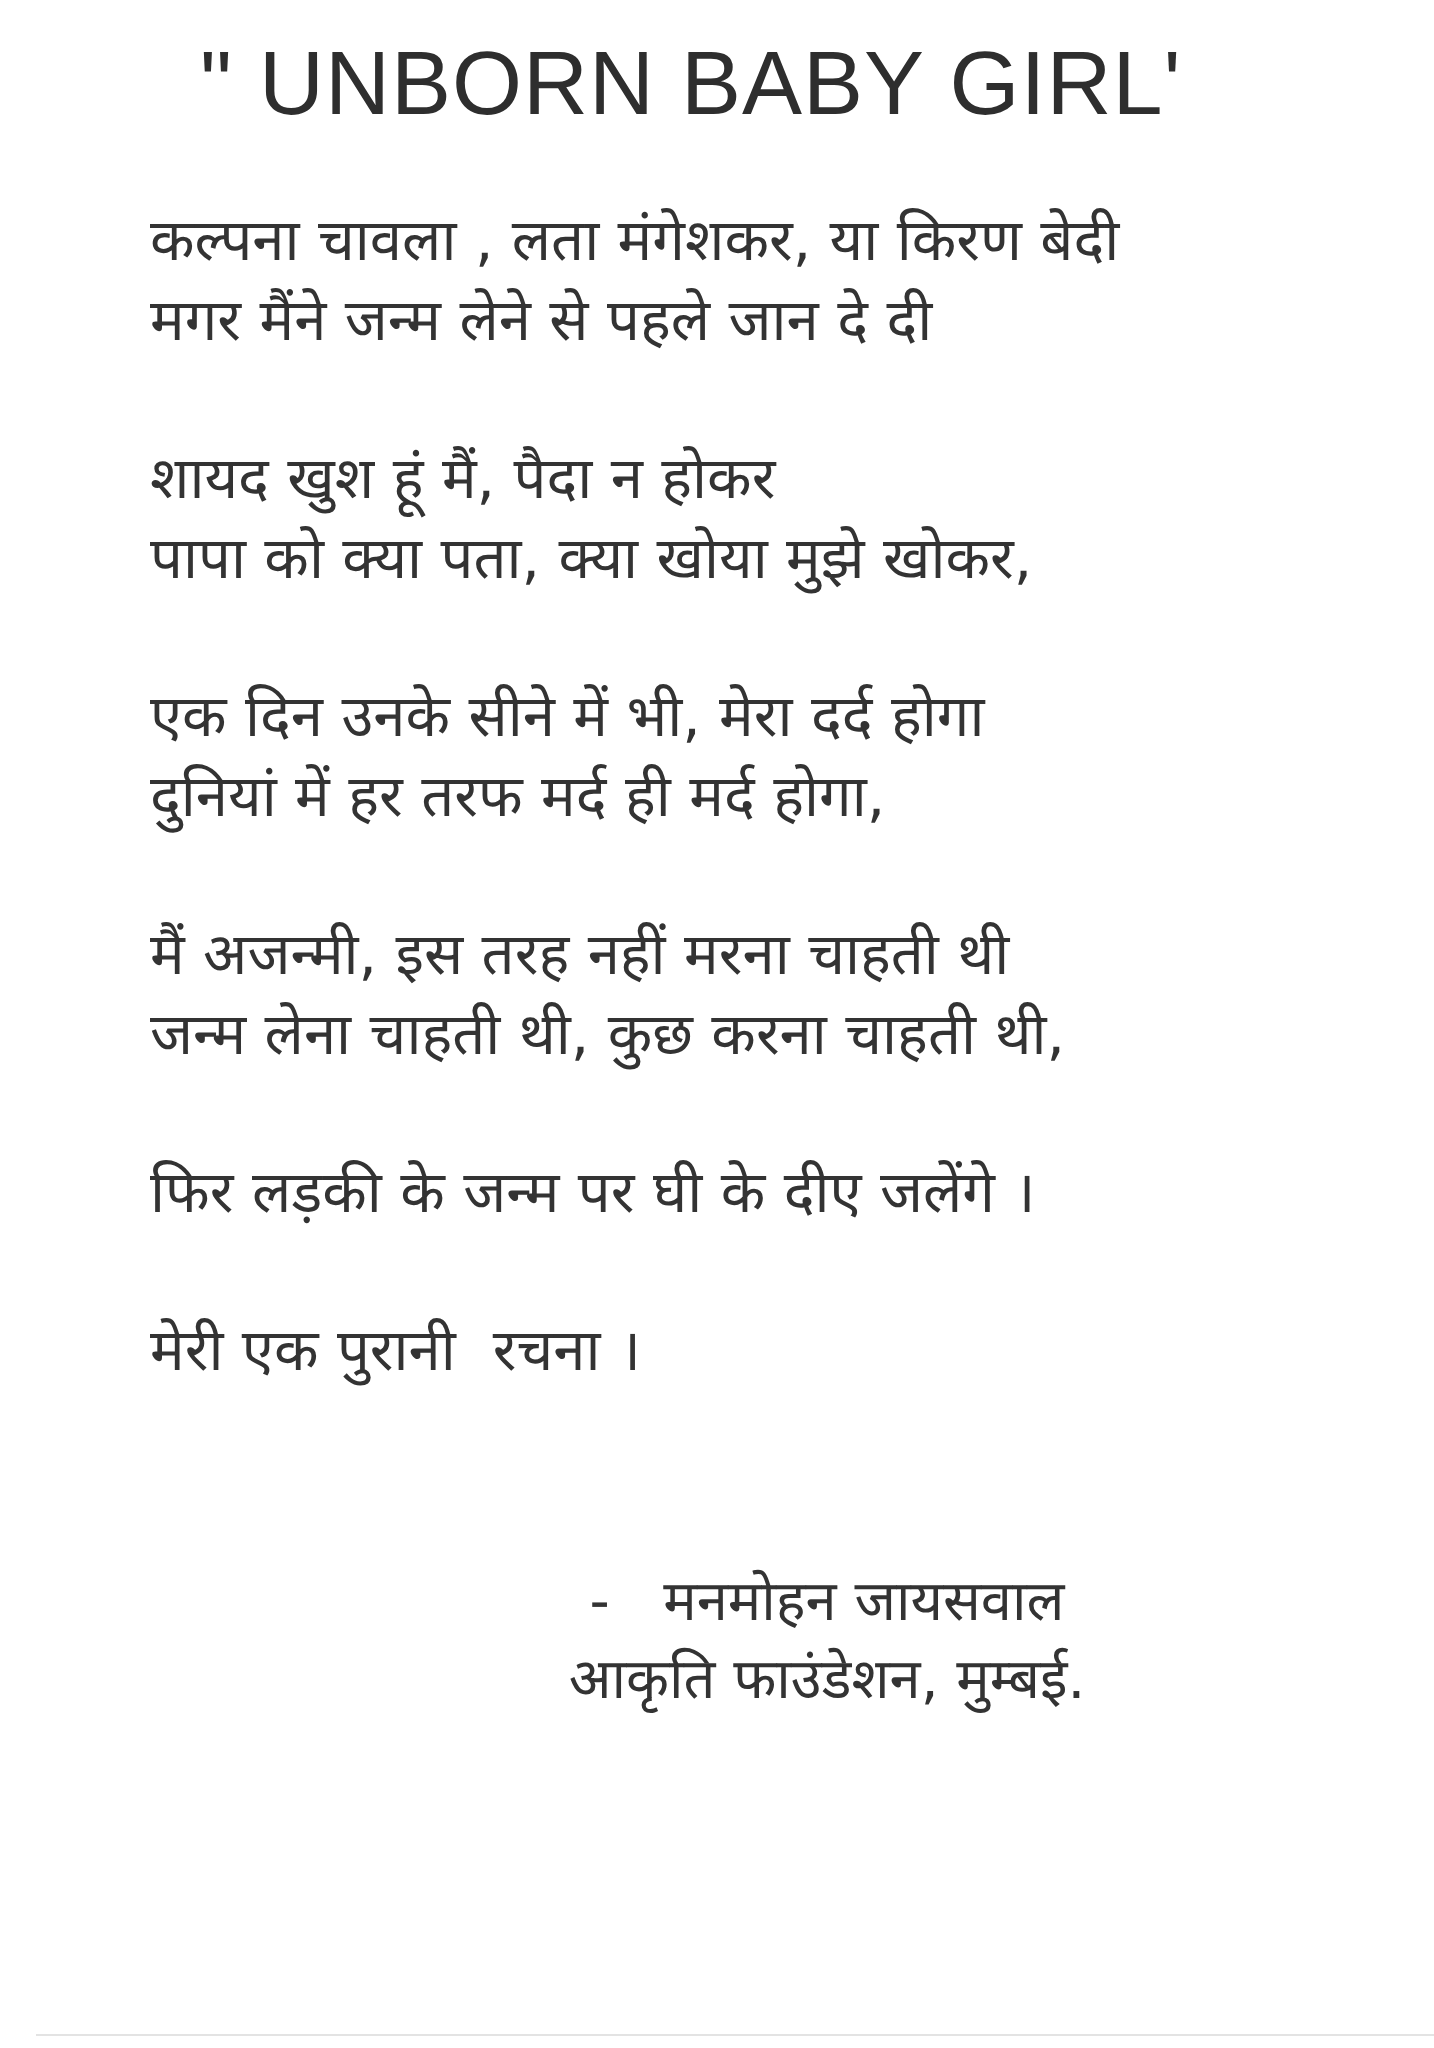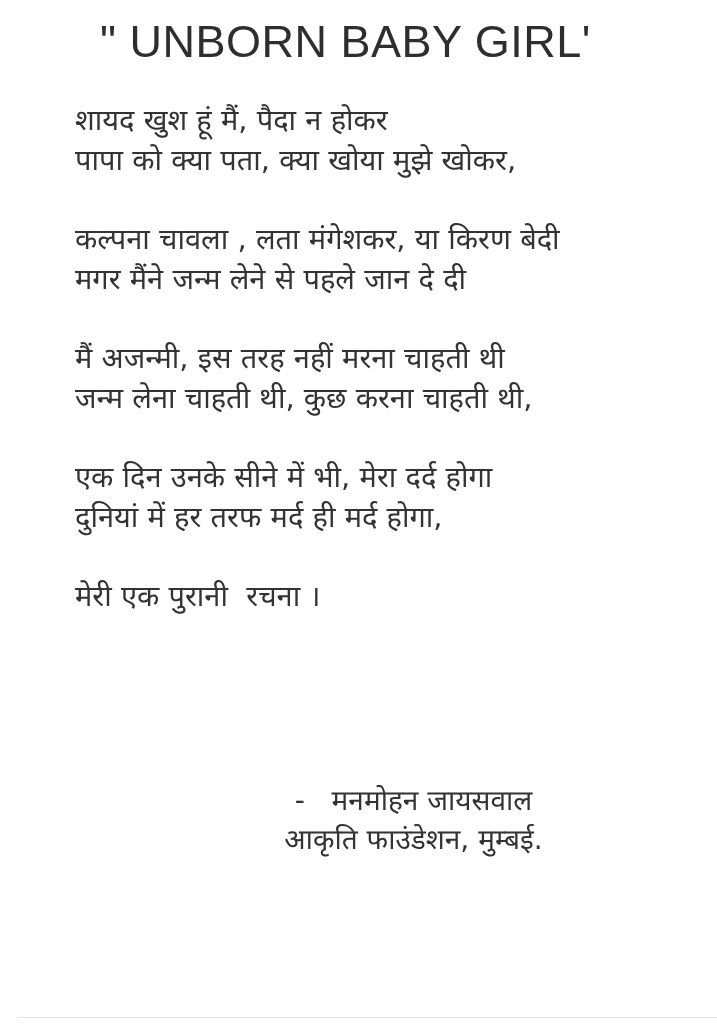--- a/index.html
+++ b/index.html
@@ -71,40 +71,41 @@
 </head>
 <body>
 
 <div class="page">
 
   <h1 class="title">" UNBORN BABY GIRL'</h1>
 
   <div class="poem">
 
     <div class="stanza">
+      <div class="poem-line">कल्पना चावला , लता मंगेशकर, या किरण बेदी</div>
+      <div class="poem-line">मगर मैंने जन्म लेने से पहले जान दे दी</div>
+    </div>
+
+    <div class="stanza">
       <div class="poem-line">शायद खुश हूं मैं, पैदा न होकर</div>
       <div class="poem-line">पापा को क्या पता, क्या खोया मुझे खोकर,</div>
     </div>
 
     <div class="stanza">
-      <div class="poem-line">कल्पना चावला , लता मंगेशकर, या किरण बेदी</div>
-      <div class="poem-line">मगर मैंने जन्म लेने से पहले जान दे दी</div>
+      <div class="poem-line">एक दिन उनके सीने में भी, मेरा दर्द होगा</div>
+      <div class="poem-line">दुनियां में हर तरफ मर्द ही मर्द होगा,</div>
     </div>
 
     <div class="stanza">
       <div class="poem-line">मैं अजन्मी, इस तरह नहीं मरना चाहती थी</div>
       <div class="poem-line">जन्म लेना चाहती थी, कुछ करना चाहती थी,</div>
     </div>
 
     <div class="stanza">
-      <div class="poem-line">एक दिन उनके सीने में भी, मेरा दर्द होगा</div>
-      <div class="poem-line">दुनियां में हर तरफ मर्द ही मर्द होगा,</div>
-    </div>
-
-    <div class="stanza">
+      <div class="poem-line">फिर लड़की के जन्म पर घी के दीए जलेंगे ।</div>
     </div>
 
     <div class="stanza closing-note">
       <div class="poem-line">मेरी एक पुरानी  रचना ।</div>
     </div>
 
   </div>
 
   <div class="signature">
     <div class="signature-line signature-shifted">-   मनमोहन जायसवाल</div>

